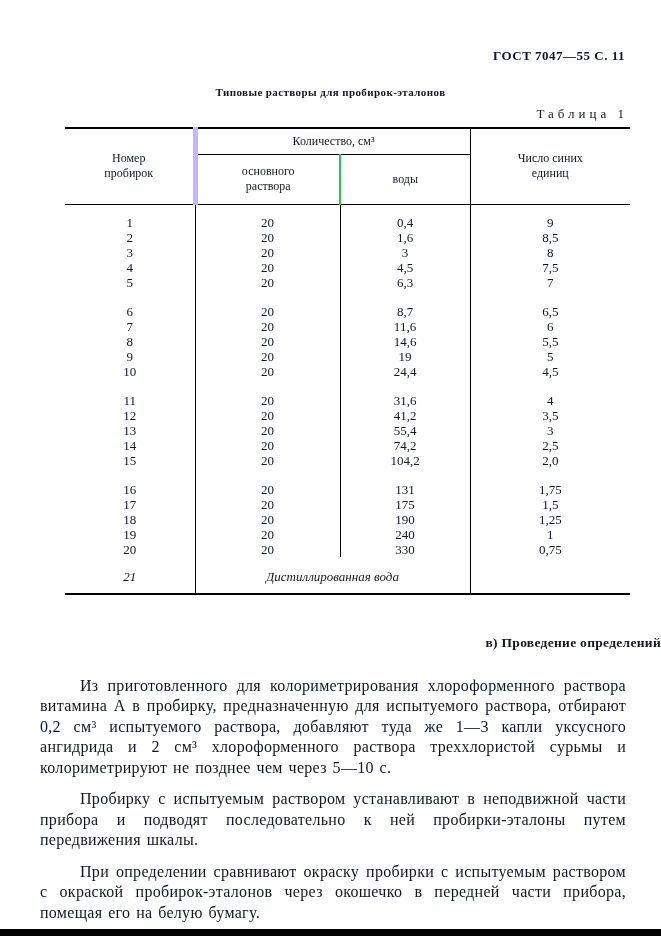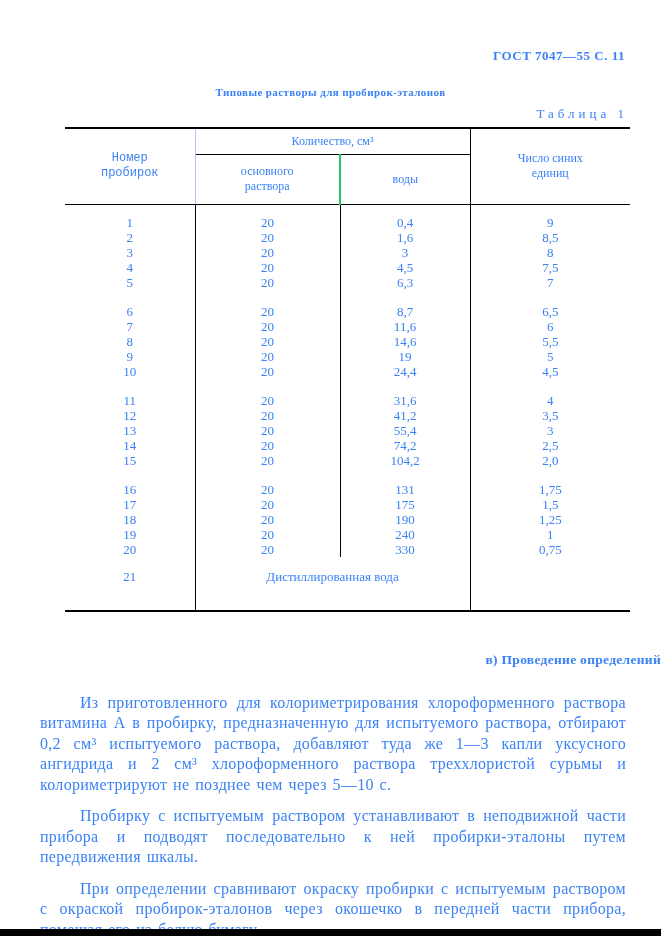--- a/index.html
+++ b/index.html
@@ -3,21 +3,21 @@
 <meta charset="utf-8">
 <style>
   * { box-sizing: border-box; margin: 0; padding: 0; }
   html, body { background: #777; }
   .page {
     width: 661px; height: 936px;
     margin: 0 auto;
     background: #ffffff;
     position: relative;
     font-family: "Liberation Serif", serif;
-    color: #3b82f6;
+    color: #0f172a;
     overflow: hidden;
   }
   .doc-ref {
     padding-top: 48px;
     margin-right: 36px;
     text-align: right;
     font-weight: bold;
     font-size: 13px;
     letter-spacing: 0.5px;
   }
@@ -47,33 +47,33 @@
     vertical-align: middle;
     font-weight: normal;
   }
   table.std thead th {
     border-bottom: 1px solid #000;
     white-space: pre-line;
     font-size: 12px;
     line-height: 15px;
   }
   th.hc1, th.hc4 { }
-  th.hc1 { border-right: 1px solid #c4b5fd; font-family: Liberation Mono, monospace; }
+  th.hc1 { border-right: 5px solid #c4b5fd; }
   th.group { height: 26px; border-right: 1px solid #000; }
   th.hc2 { border-right: 2px solid #22c55e; height: 50px; }
   th.hc3 { border-right: 1px solid #000; }
   table.std td {
     font-size: 13px;
     line-height: 15px;
     height: 15px;
   }
   td.c1, td.c2, td.c3, td.cmid { border-right: 1px solid #000; }
   tbody tr.first-row td { padding-top: 10px; }
   tbody tr.group-start td { padding-top: 14px; }
-  tbody tr.final-row td { padding-top: 12px; padding-bottom: 26px; }
+  tbody tr.final-row td { padding-top: 12px; padding-bottom: 9px; font-style: italic; }
   .section-heading {
     margin-top: 40px;
     text-align: right;
     font-weight: bold;
     font-size: 13.5px;
     letter-spacing: 0.3px;
   }
   .body-text {
     margin: 25px 35px 0 40px;
   }

